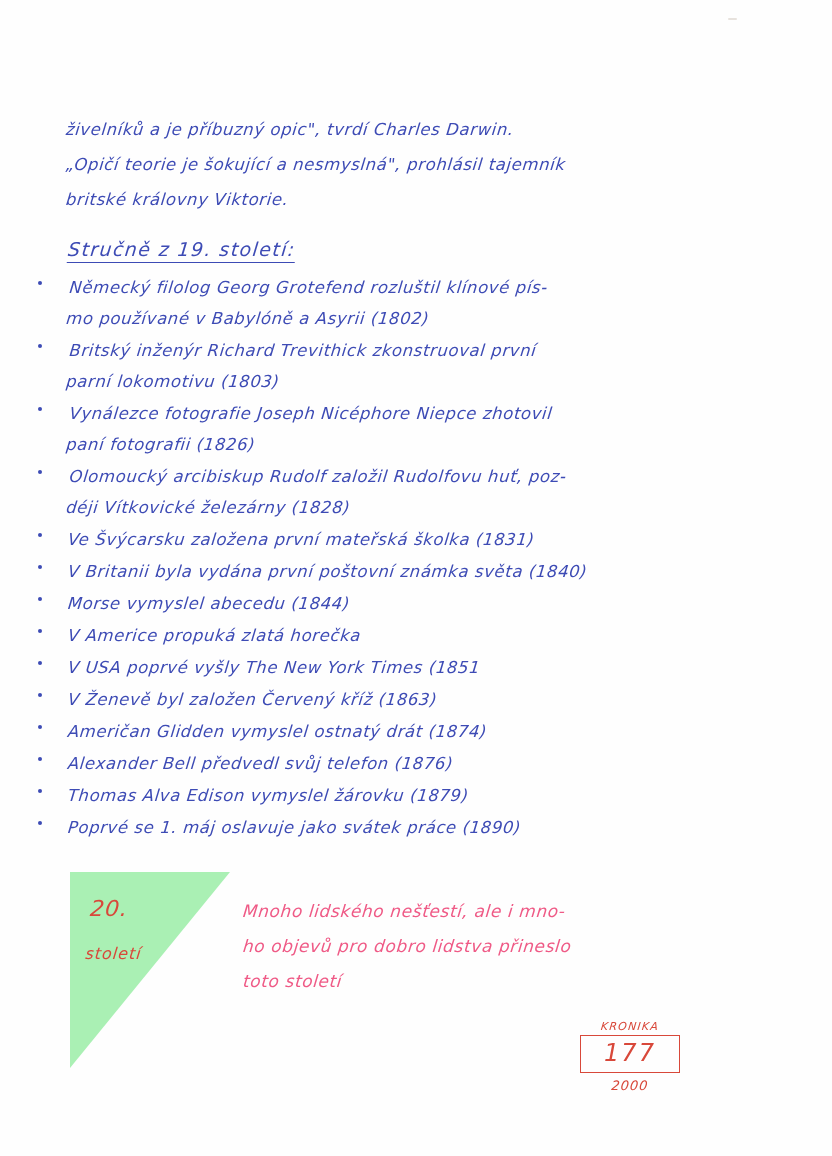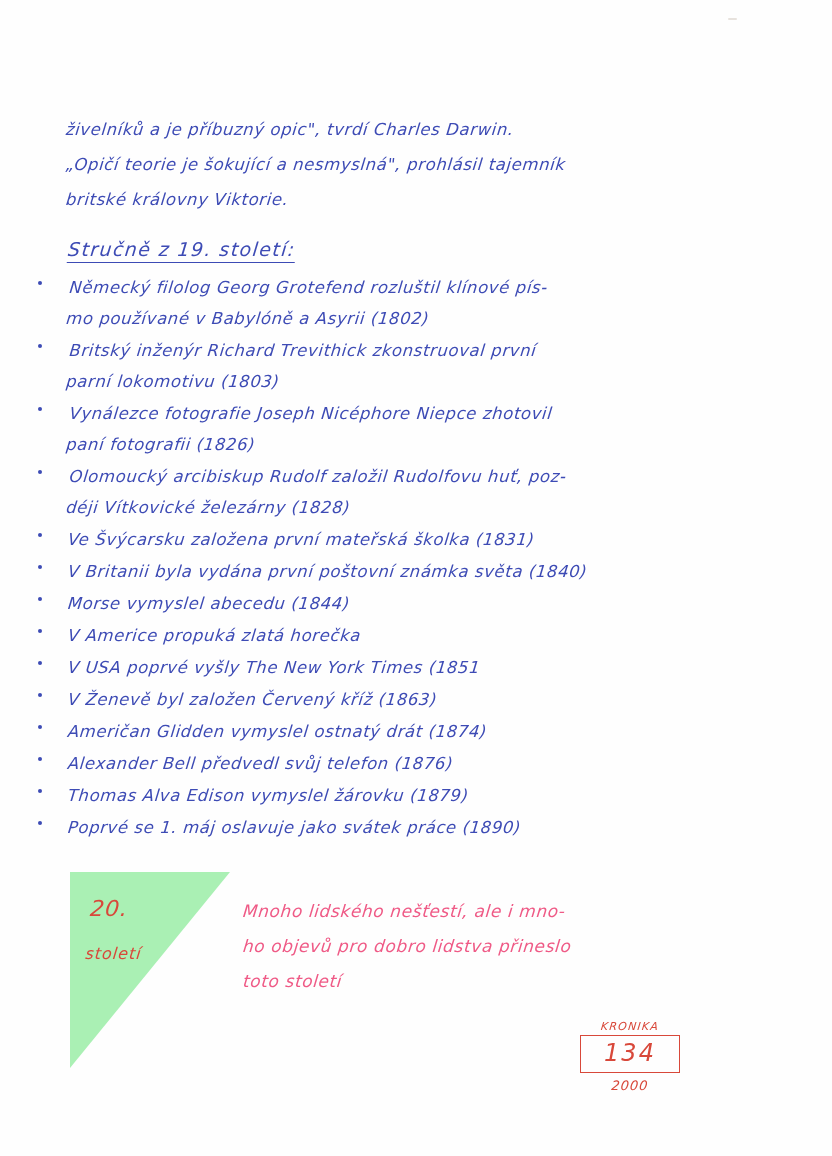--- a/index.html
+++ b/index.html
@@ -260,17 +260,17 @@
   </div>
 
   <div class="redpara">
     <div class="line">Mnoho lidského nešťestí, ale i mno-</div>
     <div class="line">ho objevů pro dobro lidstva přineslo</div>
     <div class="line">toto století</div>
   </div>
 
   <div class="stamp">
     <div class="title">KRONIKA</div>
-    <div class="box">134</div>
+    <div class="box">177</div>
     <div class="year">2000</div>
   </div>
 
 </div>
 
 </body></html>

